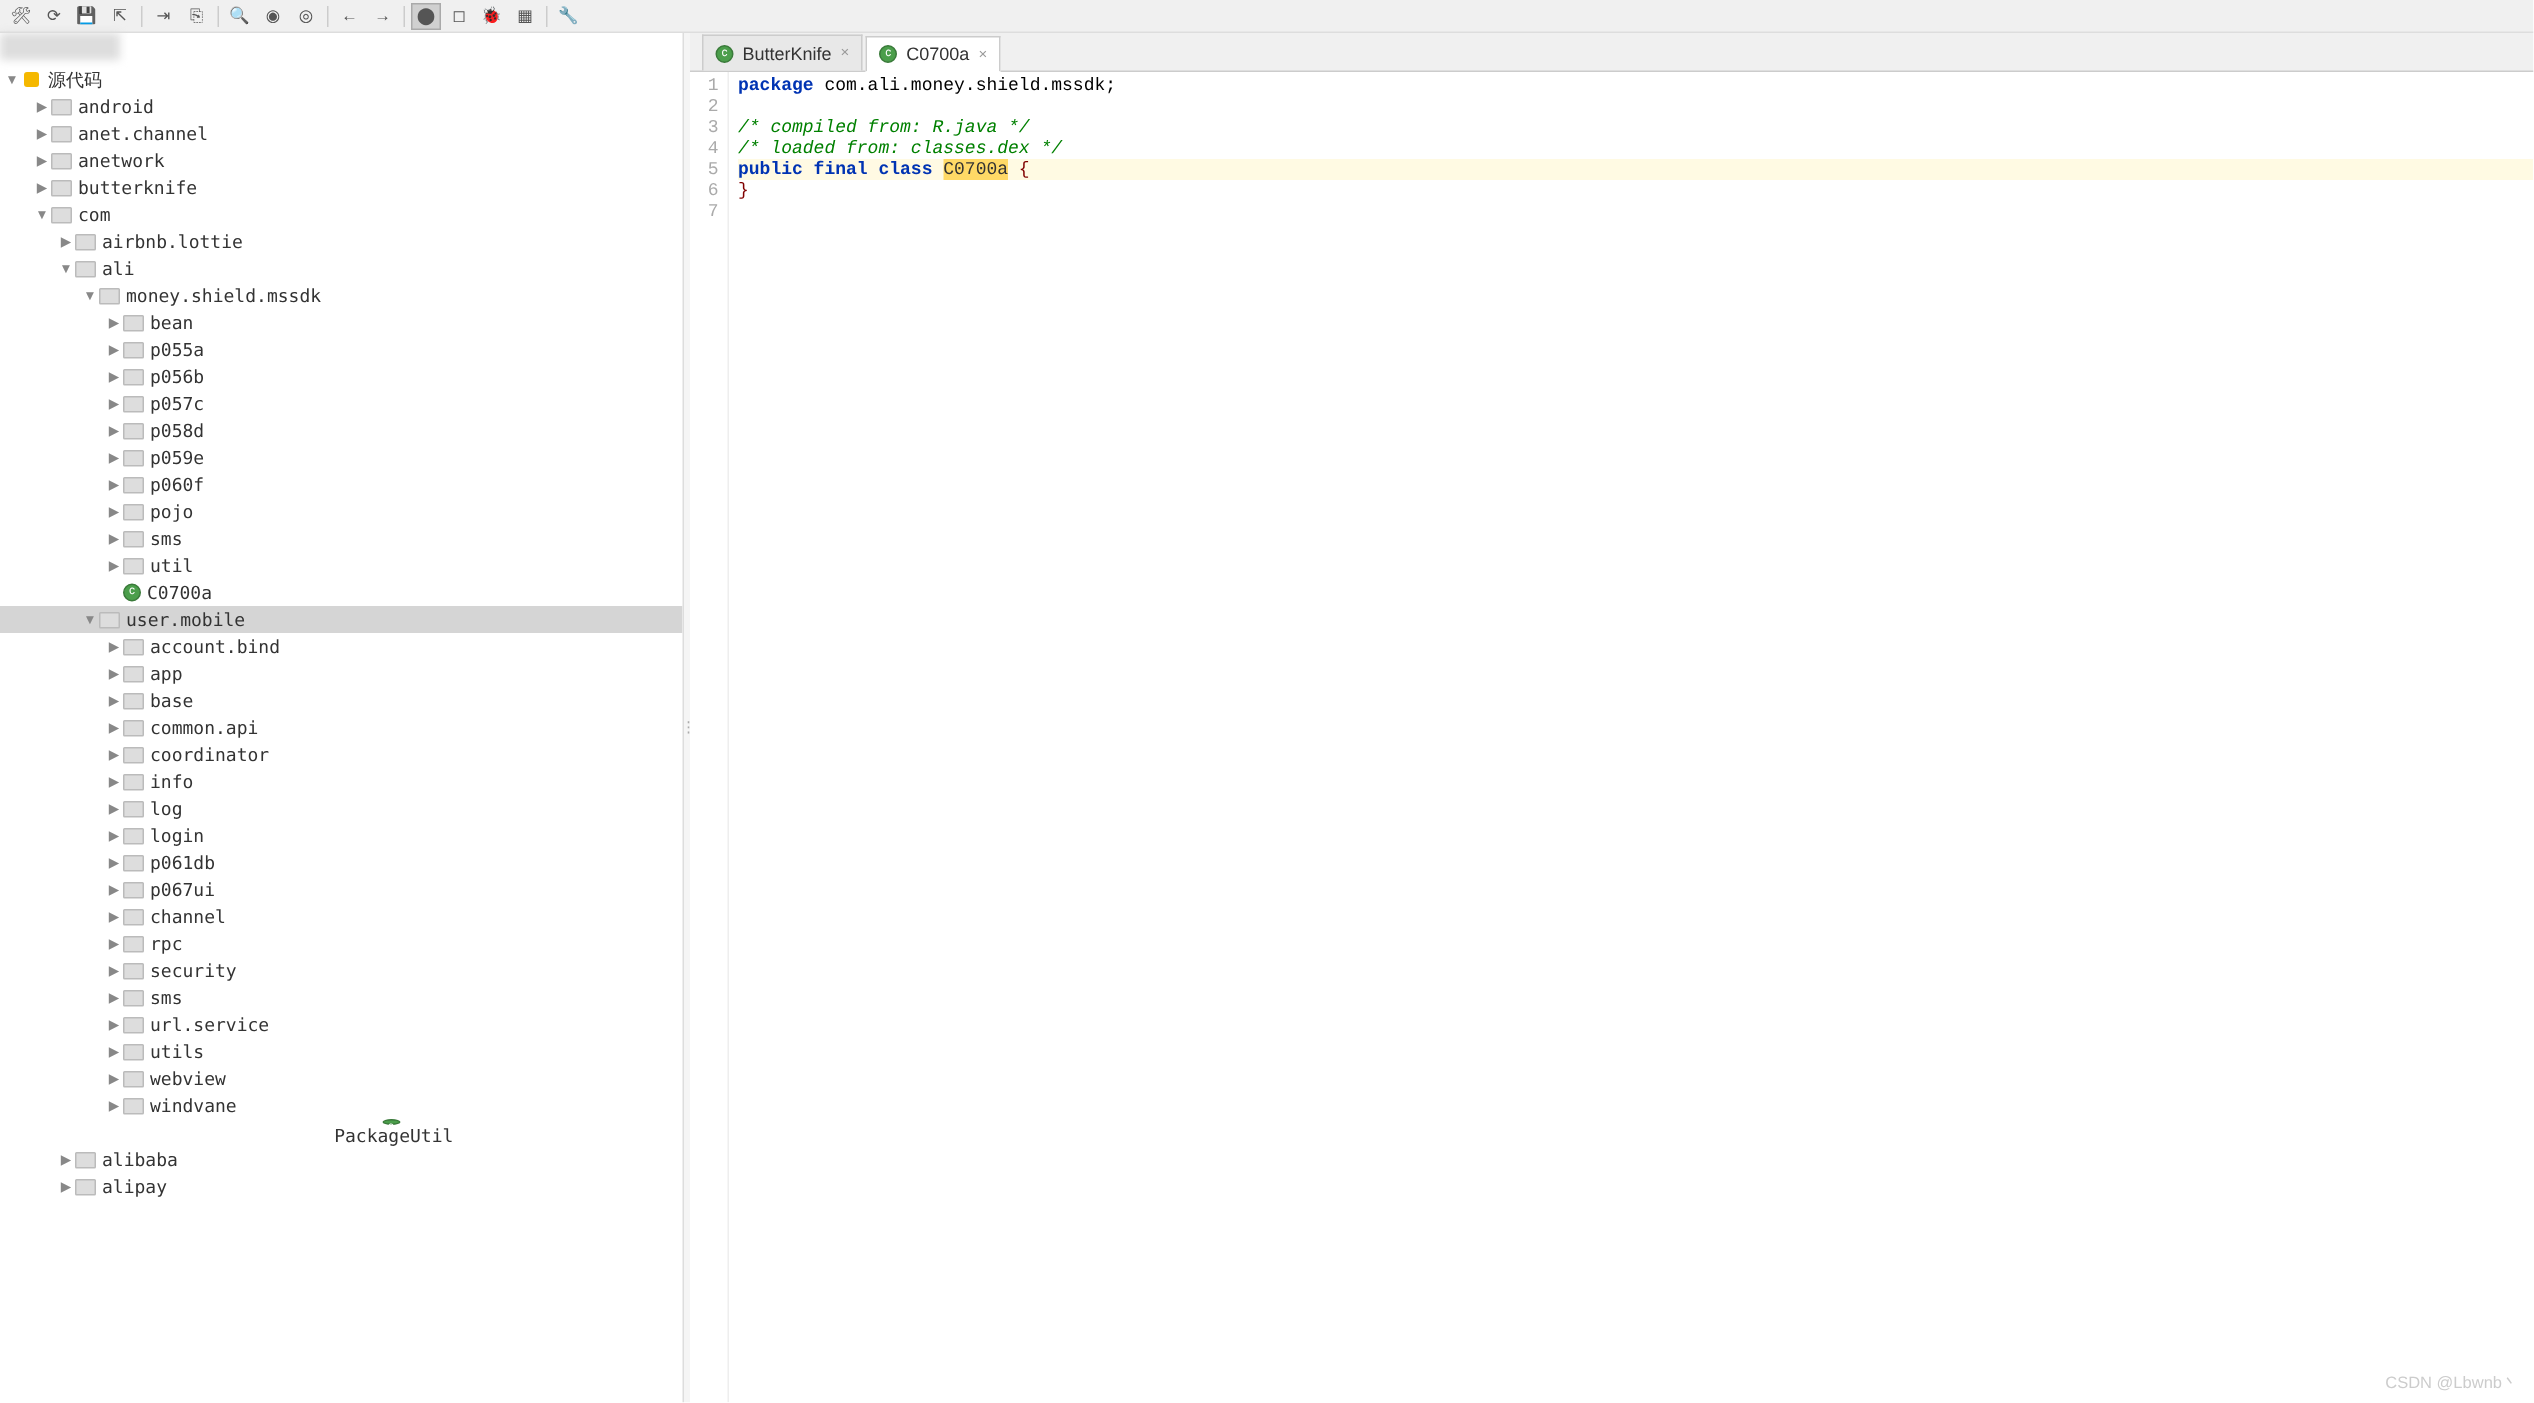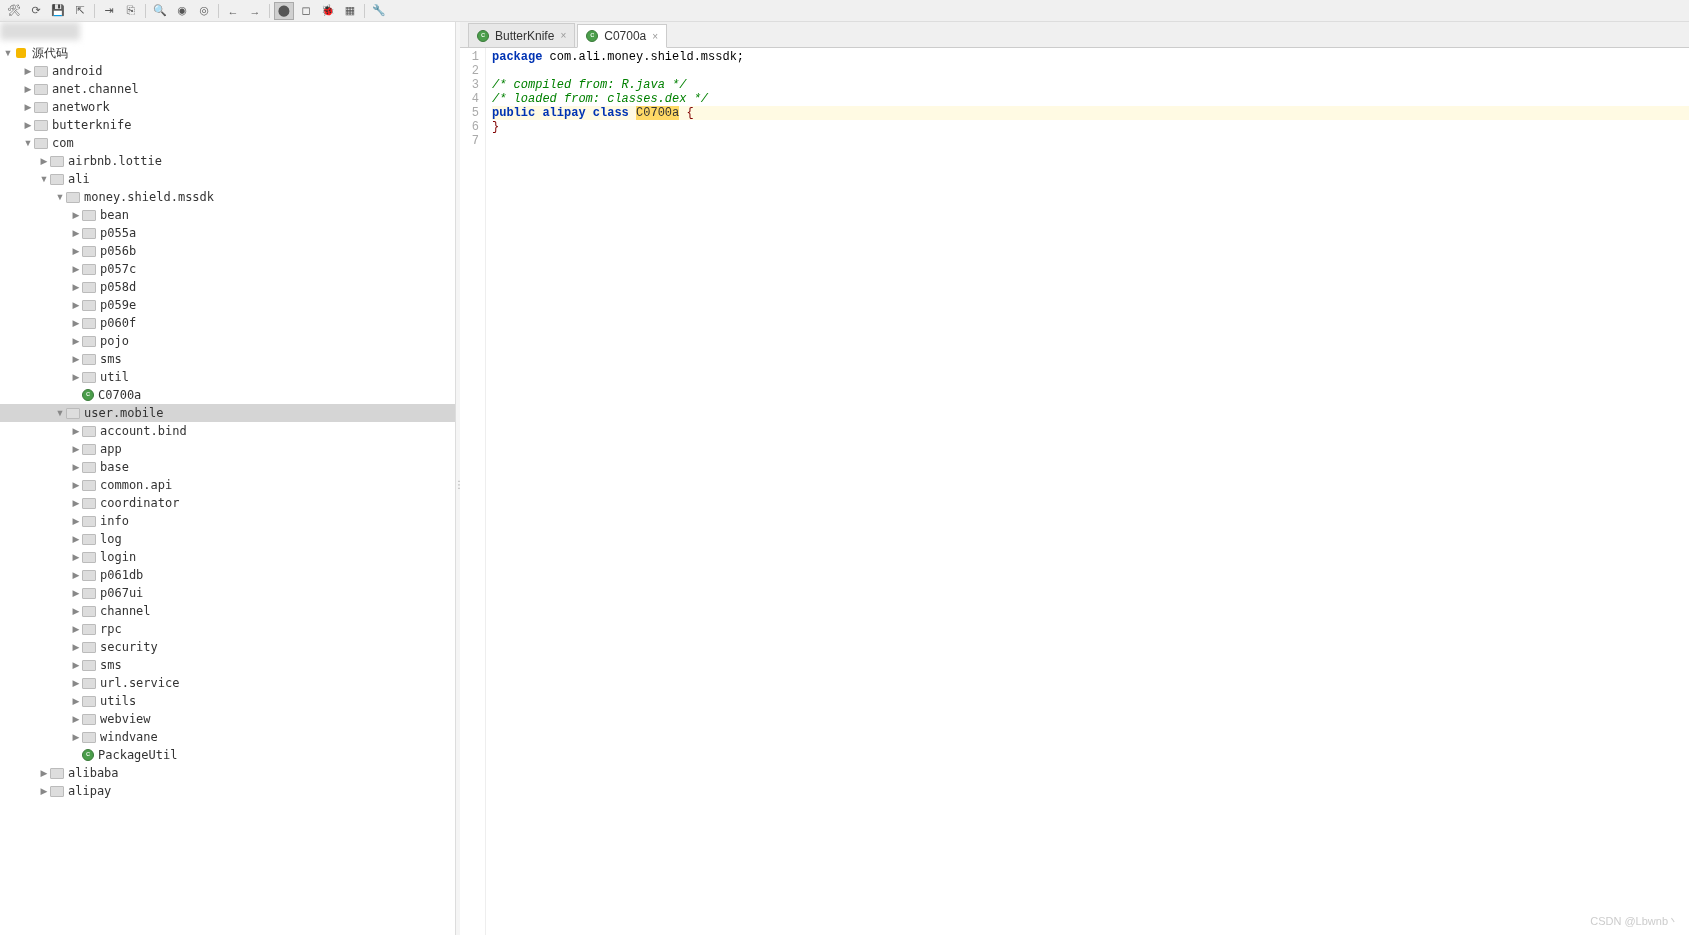--- a/index.html
+++ b/index.html
@@ -423,21 +423,21 @@
         <div class="tree-item" style="padding-left: 70px;">
           <span class="tree-arrow">▶</span>
           <span class="tree-icon folder-icon"></span>
           <span class="tree-label">webview</span>
         </div>
         <div class="tree-item" style="padding-left: 70px;">
           <span class="tree-arrow">▶</span>
           <span class="tree-icon folder-icon"></span>
           <span class="tree-label">windvane</span>
         </div>
-        <div class="tree-item" style="padding-left: 70px;">
+        <div class="tree-item" style="padding-left: 70px; flex-direction: column;">
           <span class="tree-arrow"></span>
           <span class="tree-icon class-icon"></span>
           <span class="tree-label">PackageUtil</span>
         </div>
         <div class="tree-item" style="padding-left: 38px;">
           <span class="tree-arrow">▶</span>
           <span class="tree-icon folder-icon"></span>
           <span class="tree-label">alibaba</span>
         </div>
         <div class="tree-item" style="padding-left: 38px;">
@@ -471,20 +471,20 @@
           <div class="gutter-line">4</div>
           <div class="gutter-line">5</div>
           <div class="gutter-line">6</div>
           <div class="gutter-line">7</div>
         </div>
       <div class="code-content" id="code-content">
           <div class="code-line"><span class="kw">package </span><span class="pkg">com.ali.money.shield.mssdk;</span></div>
           <div class="code-line"><span></span></div>
           <div class="code-line"><span class="comment">/* compiled from: R.java */</span></div>
           <div class="code-line"><span class="comment">/* loaded from: classes.dex */</span></div>
-          <div class="code-line highlighted"><span class="kw">public alipay class </span><span class="hl-name">C0700a</span><span class="brace"> {</span></div>
+          <div class="code-line highlighted"><span class="kw">public final class </span><span class="hl-name">C0700a</span><span class="brace"> {</span></div>
           <div class="code-line"><span class="brace">}</span></div>
         </div>
     </div>
   </div>
 </div>
 
 <div class="watermark">CSDN @Lbwnb丶</div>
 
 </body></html>

